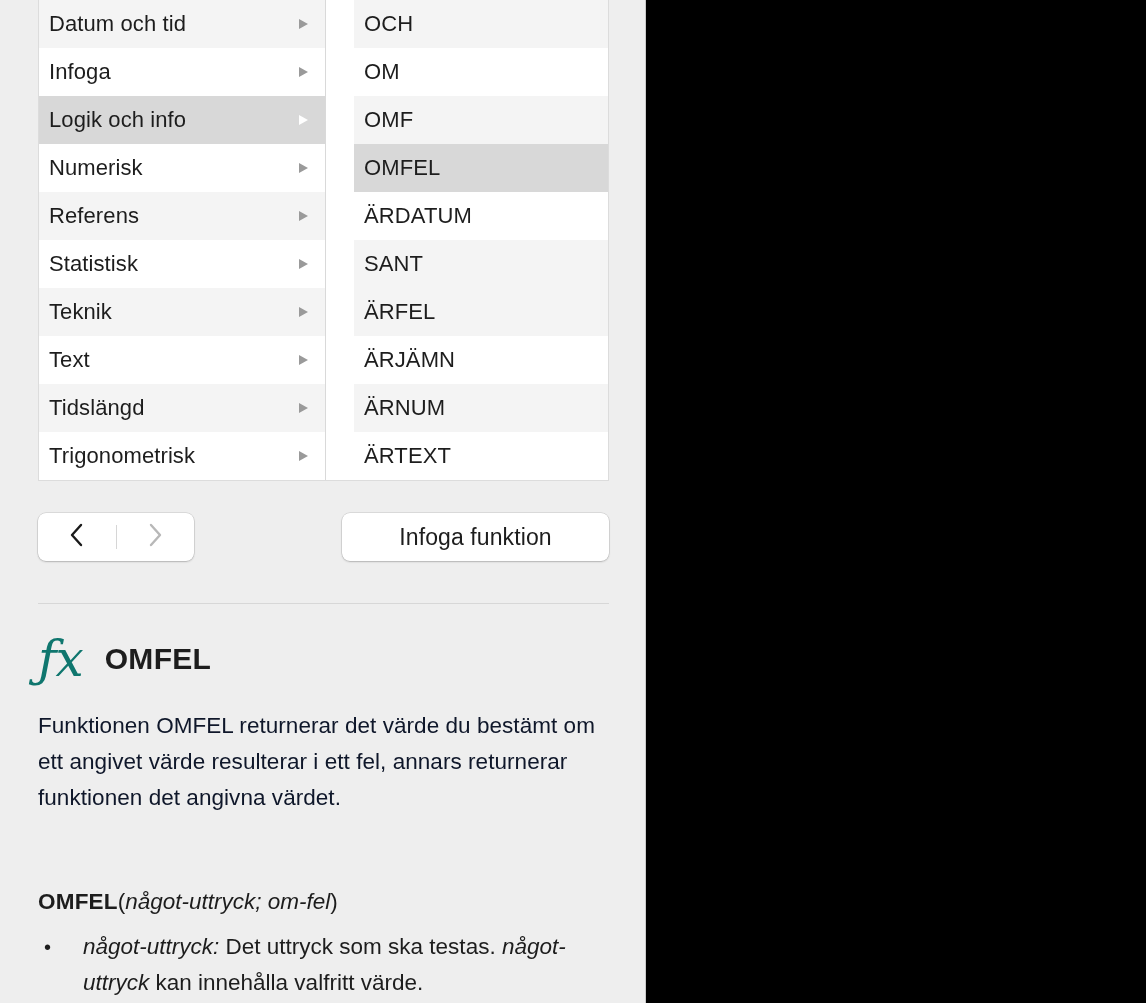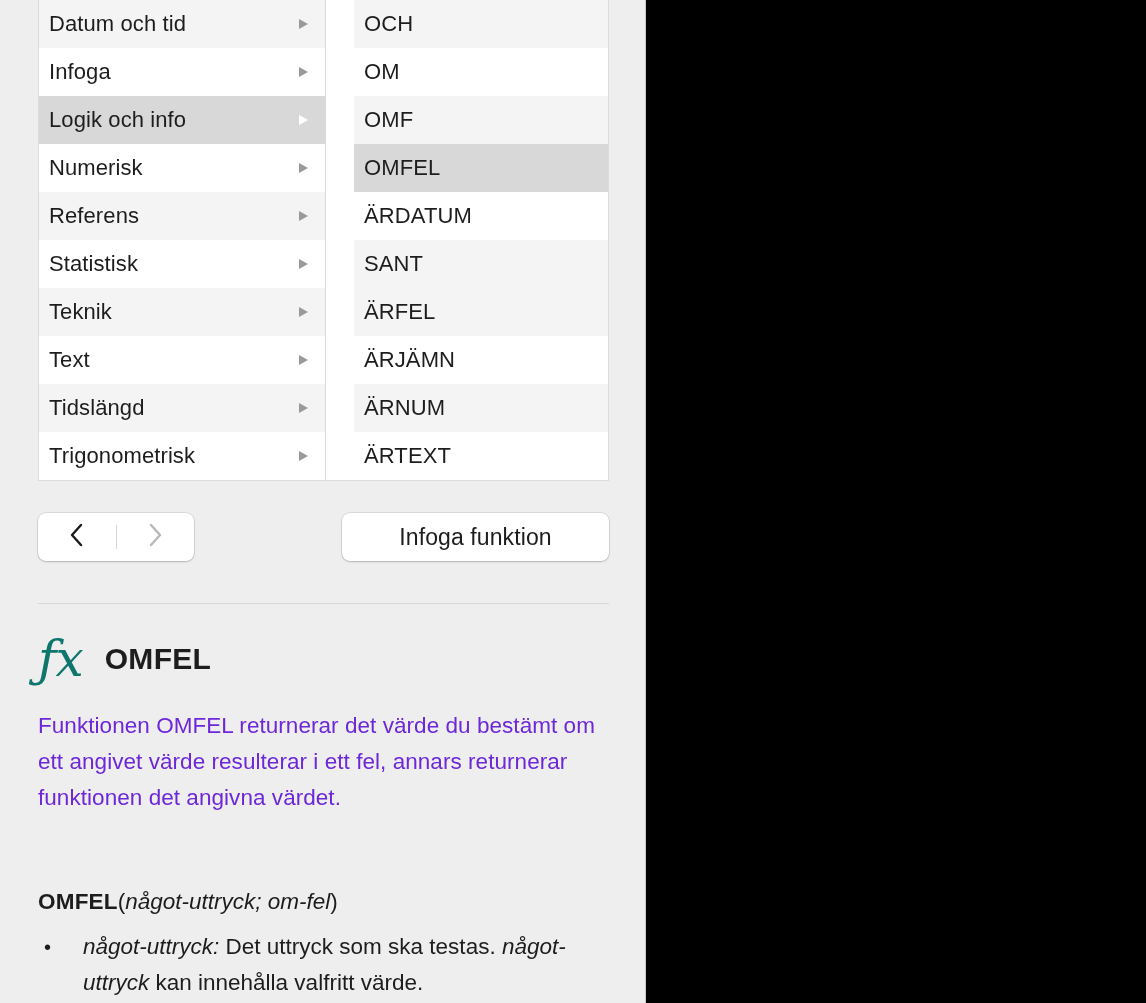--- a/index.html
+++ b/index.html
@@ -173,21 +173,21 @@
     letter-spacing: 0.3px;
   }
 
   .description {
     position: absolute;
     left: 38px;
     top: 708px;
     width: 565px;
     font-size: 22.5px;
     line-height: 36px;
-    color: #6d28d9;
+    color: #0f172a;
     letter-spacing: 0.05px;
   }
 
   .syntax {
     position: absolute;
     left: 38px;
     top: 885px;
     width: 575px;
     font-size: 22.5px;
     line-height: 34px;

